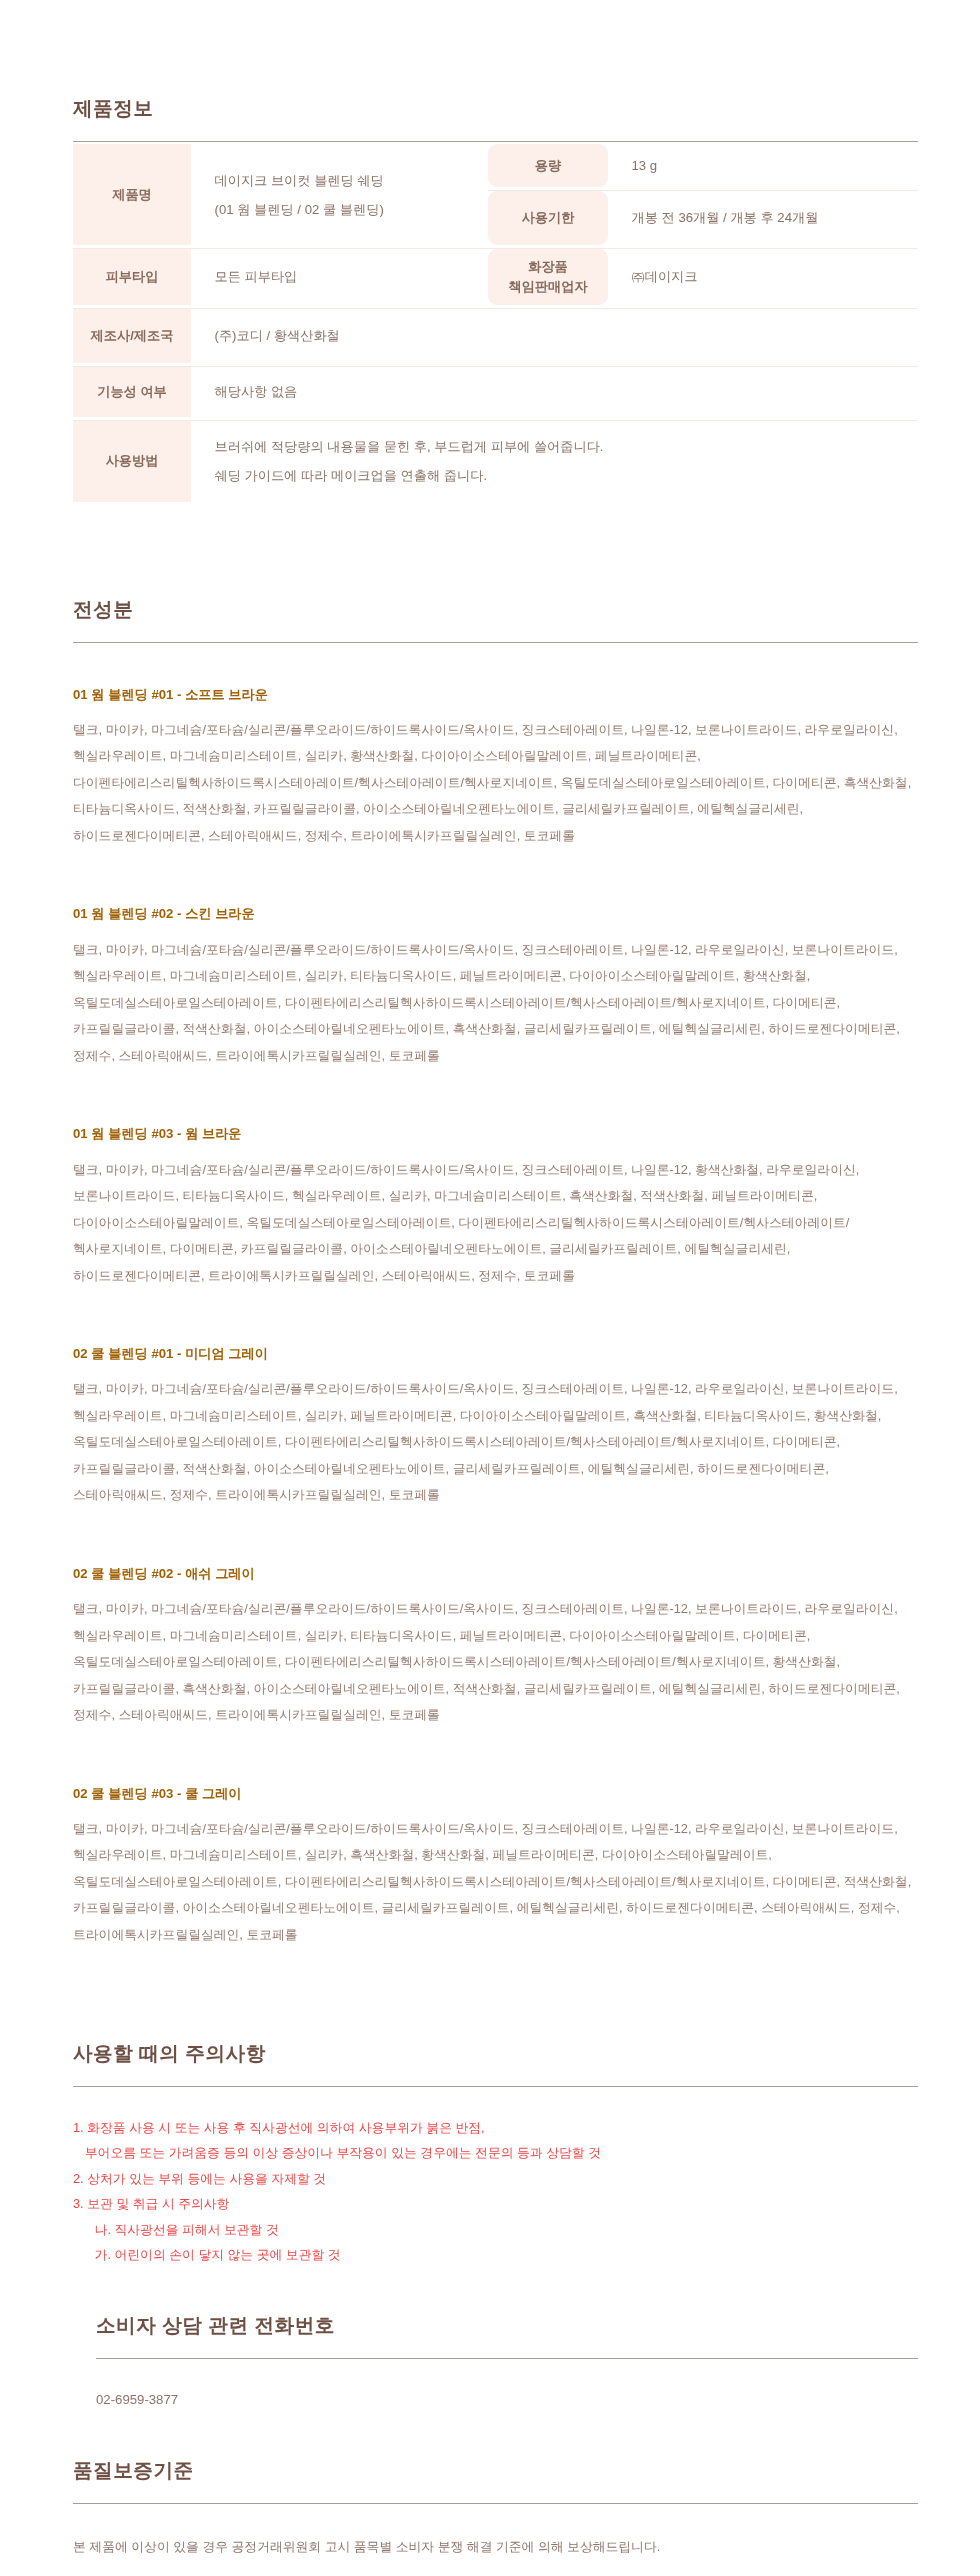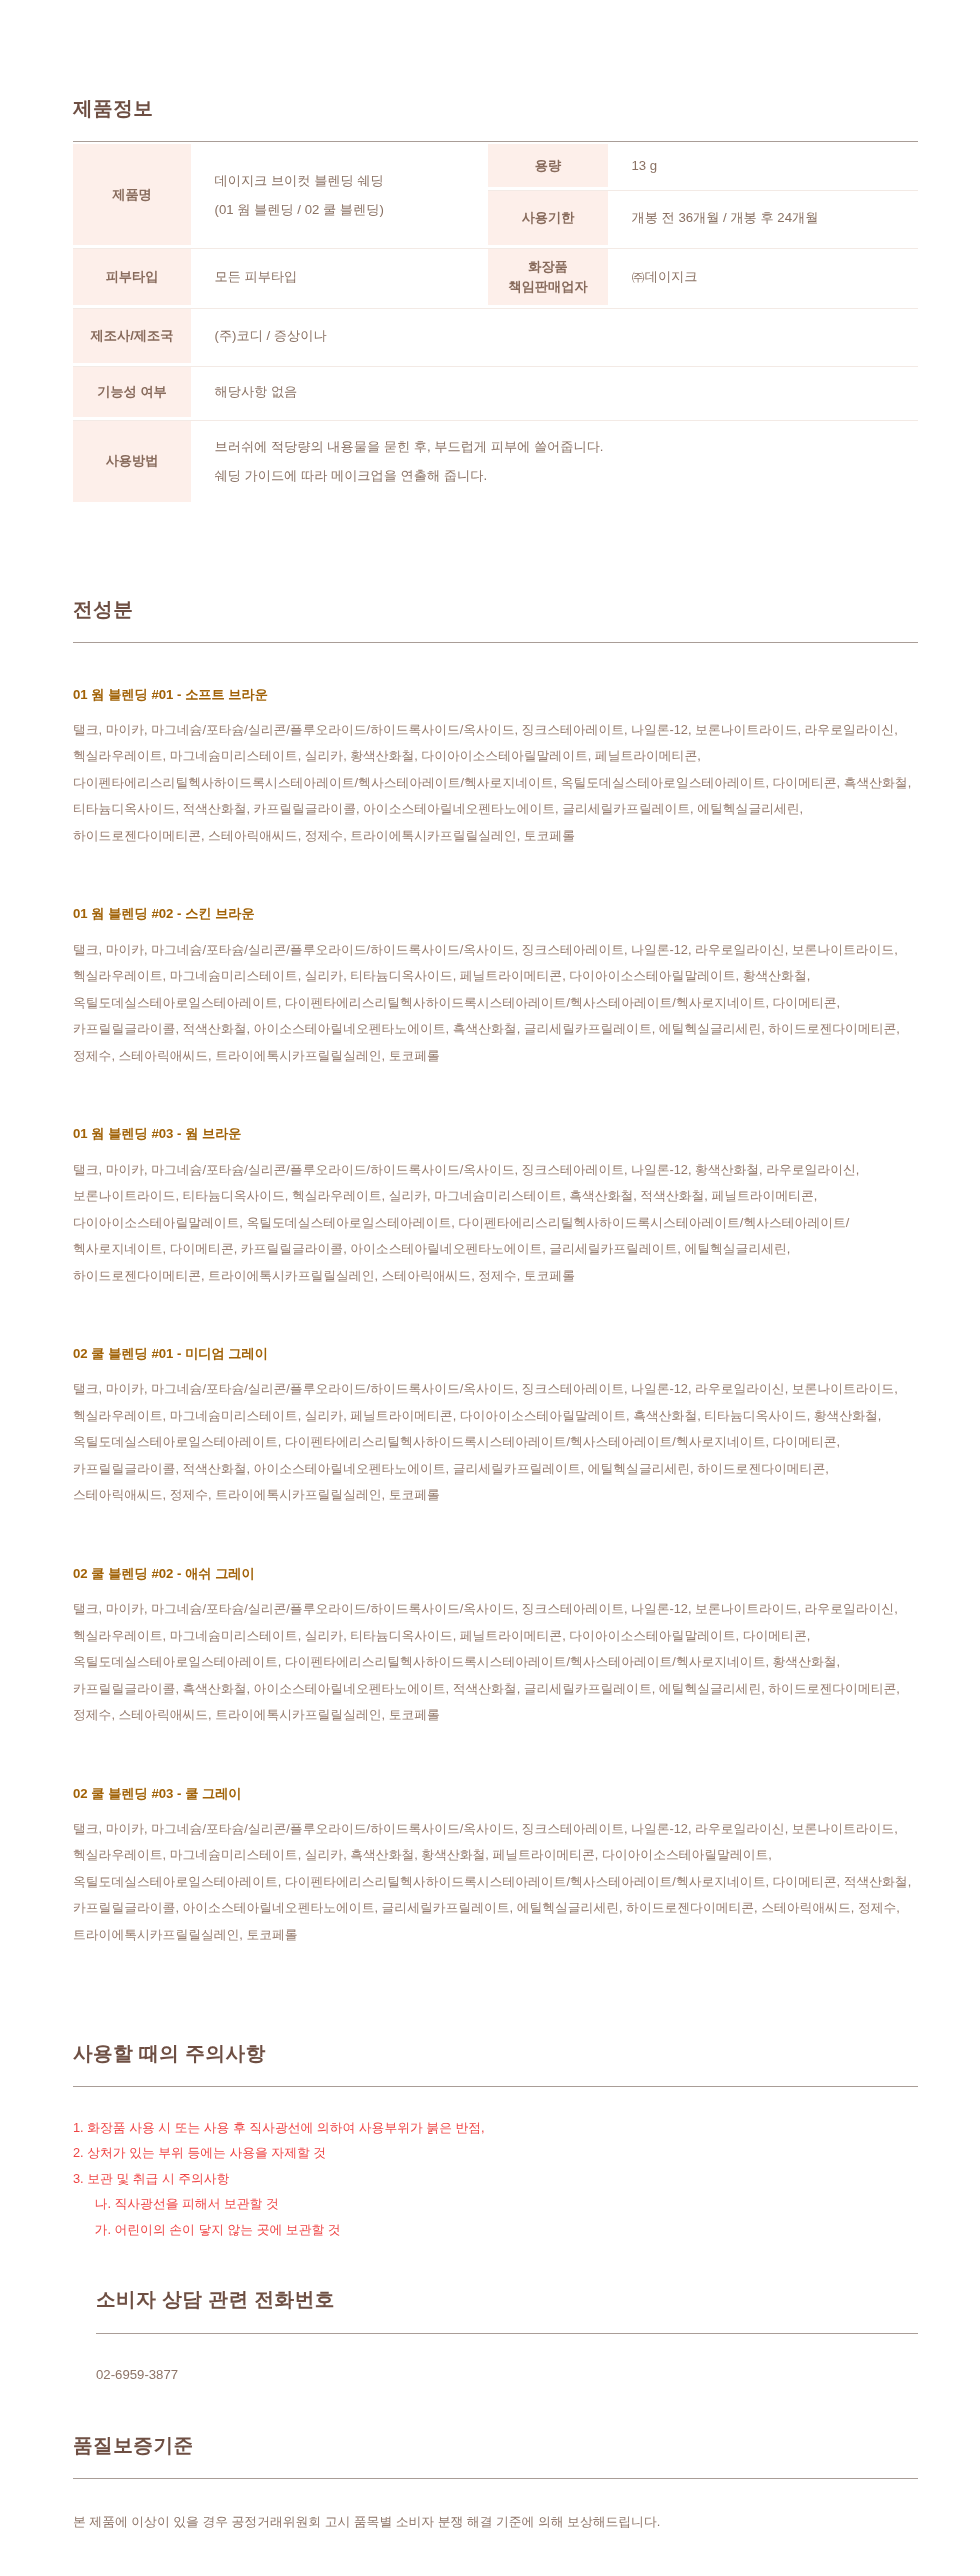--- a/index.html
+++ b/index.html
@@ -38,21 +38,21 @@
     color: #876a5b;
     font-weight: 700;
     font-size: 13.2px;
     display: flex;
     flex-direction: column;
     align-items: center;
     justify-content: center;
     text-align: center;
     line-height: 1.5;
   }
-  .t-label.w2 { width: 120px; flex: 0 0 120px; }
+  .t-label.w2 { width: 120px; flex: 0 0 120px; border-radius: 9px; }
   .t-value {
     display: flex;
     flex-direction: column;
     justify-content: center;
     padding-left: 23.5px;
     font-size: 13.2px;
     color: #8a7163;
     line-height: 1.6;
   }
   .t-value.lines { line-height: 2.2; }
@@ -134,21 +134,21 @@
         <div class="t-value lv">모든 피부타입</div>
         <div class="t-label w2">
           <span>화장품</span>
           <span>책임판매업자</span>
         </div>
         <div class="t-value grow">㈜데이지크</div>
       </div>
 
       <div class="t-row h56 div-line">
         <div class="t-label">제조사/제조국</div>
-        <div class="t-value grow">(주)코디 / 증상이나</div>
+        <div class="t-value grow">(주)코디 / 황색산화철</div>
       </div>
 
       <div class="t-row h52 div-line">
         <div class="t-label">기능성 여부</div>
         <div class="t-value grow">해당사항 없음</div>
       </div>
 
       <div class="t-row h84 div-line">
         <div class="t-label">사용방법</div>
         <div class="t-value grow lines">
@@ -190,20 +190,21 @@
         <p class="ing-text">탤크, 마이카, 마그네슘/포타슘/실리콘/플루오라이드/하이드록사이드/옥사이드, 징크스테아레이트, 나일론-12, 라우로일라이신, 보론나이트라이드, 헥실라우레이트, 마그네슘미리스테이트, 실리카, 흑색산화철, 황색산화철, 페닐트라이메티콘, 다이아이소스테아릴말레이트, 옥틸도데실스테아로일스테아레이트, 다이펜타에리스리틸헥사하이드록시스테아레이트/헥사스테아레이트/헥사로지네이트, 다이메티콘, 적색산화철, 카프릴릴글라이콜, 아이소스테아릴네오펜타노에이트, 글리세릴카프릴레이트, 에틸헥실글리세린, 하이드로젠다이메티콘, 스테아릭애씨드, 정제수, 트라이에톡시카프릴릴실레인, 토코페롤</p>
       </div>
     </div>
   </section>
 
   <section class="sect-precautions">
     <h2 class="section-title">사용할 때의 주의사항</h2>
     <hr class="rule">
     <div class="prec-list">
       <div class="prec-line">1. 화장품 사용 시 또는 사용 후 직사광선에 의하여 사용부위가 붉은 반점,</div>
+      <div class="prec-line ind-1">부어오름 또는 가려움증 등의 이상 증상이나 부작용이 있는 경우에는 전문의 등과 상담할 것</div>
       <div class="prec-line">2. 상처가 있는 부위 등에는 사용을 자제할 것</div>
       <div class="prec-line">3. 보관 및 취급 시 주의사항</div>
       <div class="prec-line ind-2">나. 직사광선을 피해서 보관할 것</div>
       <div class="prec-line ind-2">가. 어린이의 손이 닿지 않는 곳에 보관할 것</div>
     </div>
   </section>
 
   <section class="sect-phone">
     <h2 class="section-title">소비자 상담 관련 전화번호</h2>
     <hr class="rule">

